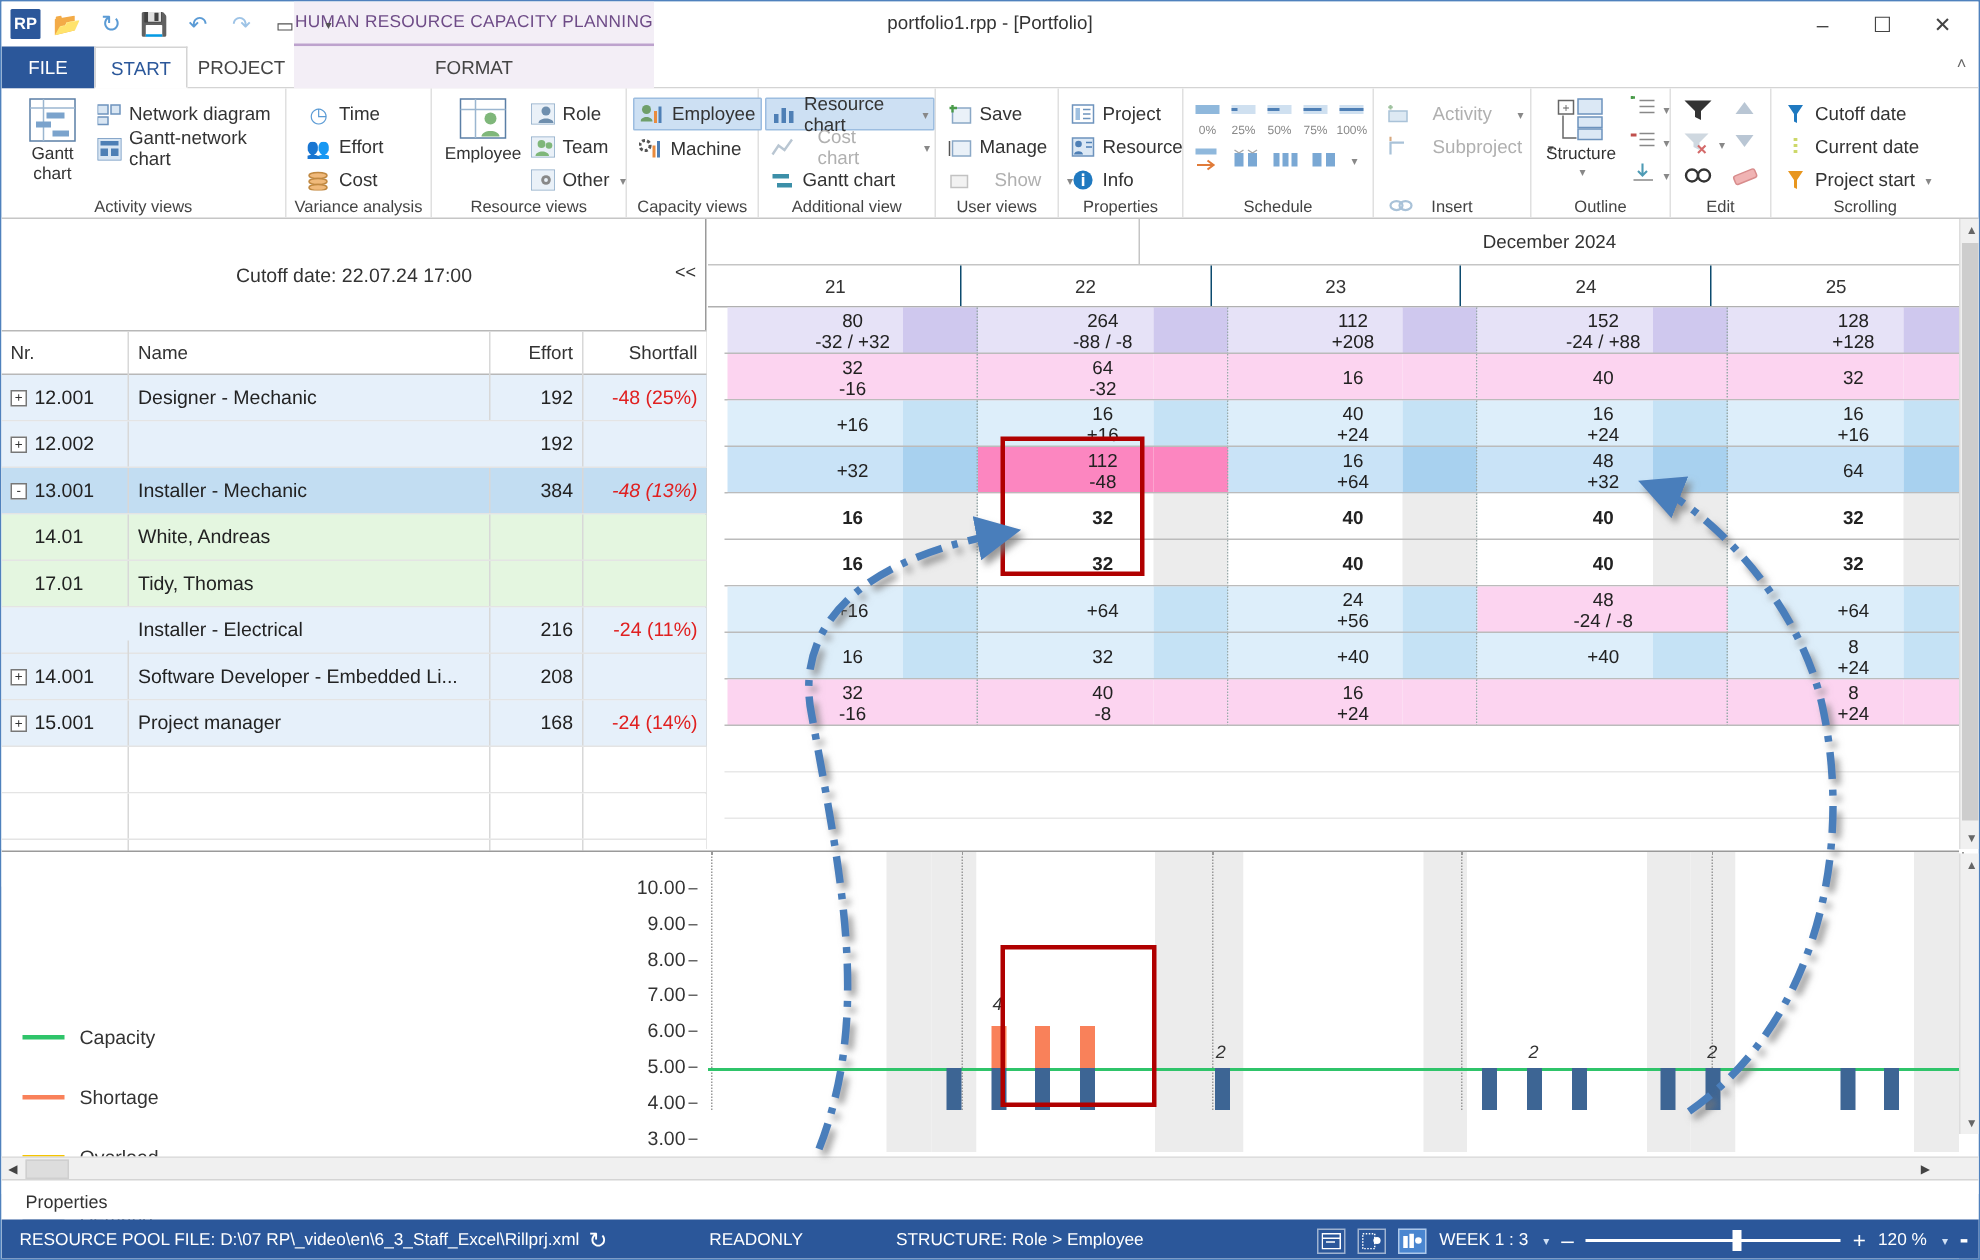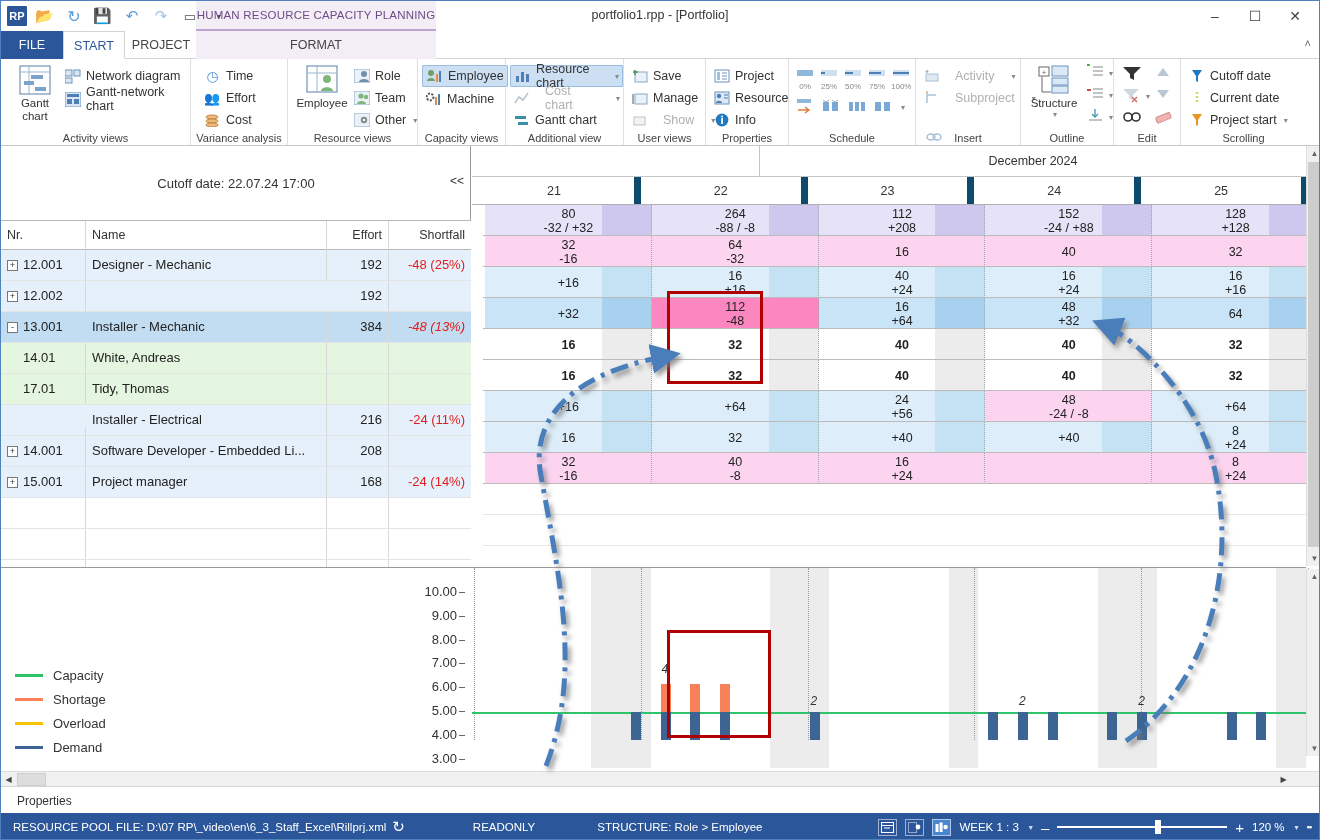--- a/index.html
+++ b/index.html
@@ -68,39 +68,39 @@
   .tc { position:absolute; top:0; height:30px; line-height:30px; font-size:13px; color:#222;
         border-right:1px solid #d8d8d8; padding:0 6px; overflow:hidden; white-space:nowrap;}
   .expander { display:inline-block; width:11px; height:11px; border:1px solid #777; background:#fff;
               font-size:9px; line-height:9px; text-align:center; color:#333; margin-right:5px; vertical-align:middle;}
   .neg { color:#e02020; }
 
   
   .gridpanel { position:absolute; left:471px; top:0; width:834px; height:420px; overflow:hidden; background:#fff;}
   .ghead-month { position:absolute; left:0; top:0; width:834px; height:31px; border-bottom:1px solid #c5c5c5;}
   .ghead-week { position:absolute; left:0; top:31px; width:834px; height:28px; border-bottom:1px solid #b0b0b0;}
-  .gcell-col { position:absolute; top:0; height:100%; border-right:7px solid #0c4a6e;
+  .gcell-col { position:absolute; top:0; height:100%; border-right:1px solid #0c4a6e;
                display:flex; align-items:center; justify-content:center; font-size:12.5px; color:#333;}
   .grow { position:absolute; left:11px; width:834px; }
   .gwk { position:absolute; top:0; height:100%; }
   .gval { position:absolute; left:0; top:0; width:100%; height:100%;
           display:flex; flex-direction:column; align-items:center; justify-content:center;
           font-size:12.5px; color:#222; line-height:14px; }
 
   
   .selbox { position:absolute; border:3px solid #b00000; pointer-events:none; z-index:40;}
 
   
   .arrowsvg { position:absolute; left:0; top:0; pointer-events:none; z-index:45; }
 
   
   .chartpanel { position:absolute; left:0; top:421px; width:1305px; height:345px; background:#fff;
                 border-top:1px solid #9a9a9a;}
   .legend { position:absolute; left:14px; top:95px; }
-  .lg-row { display:flex; align-items:center; height:24px; font-size:13px; color:#333; }
+  .lg-row { display:flex; align-items:center; height:24px; font-size:13px; color:#333;margin-top:16px; }
   .lg-line { width:28px; height:3px; margin-right:10px; }
   .yaxis { position:absolute; left:380px; top:0; width:88px; }
   .ytick { position:absolute; right:12px; font-size:13px; color:#333; text-align:right; width:70px;}
   .ytickmark { position:absolute; right:4px; width:6px; height:1px; background:#666;}
   .plot { position:absolute; left:471px; top:0; width:834px; height:200px; }
   .pcol { position:absolute; top:0; height:100%; }
   .bar { position:absolute; width:10px; }
   .bar.demand { background:#3d6594; }
   .bar.short { background:#f9815a; }
   .caplabel { position:absolute; font-size:12px; color:#333; font-style:italic;}

